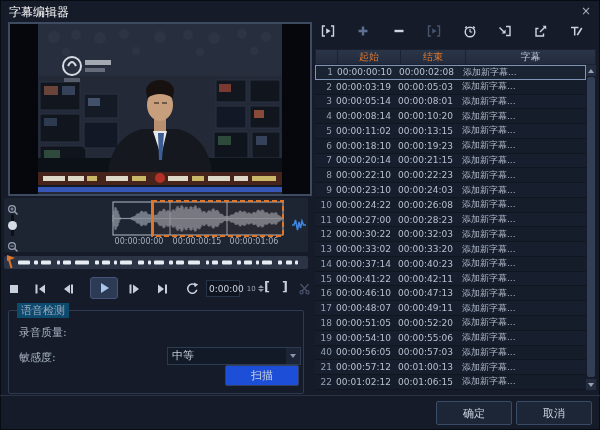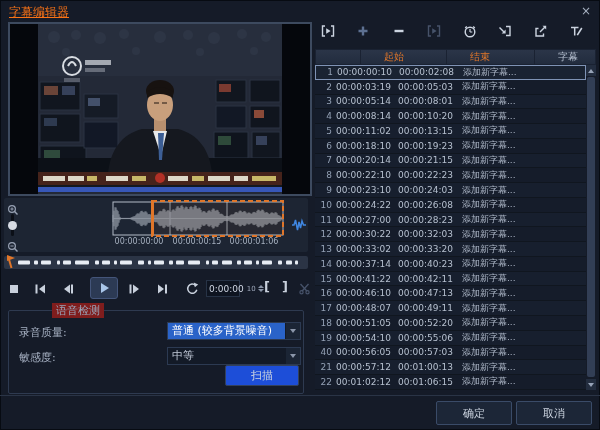--- a/index.html
+++ b/index.html
@@ -4,21 +4,21 @@
 <style>
   html,body{margin:0;padding:0;}
   body{
     width:600px;height:430px;position:relative;overflow:hidden;
     background:#151b28;color:#c6cedb;
     font-family:"DejaVu Sans","Liberation Sans",sans-serif;
     box-shadow:inset 0 0 0 1px #070b12;
   }
   .abs{position:absolute;}
   
-  .title{left:9px;top:4px;font-size:12px;color:#f97316;text-decoration:underline;}
+  .title{left:9px;top:4px;font-size:12px;color:#ffffff;}
   .close{left:578px;top:3px;width:16px;height:16px;text-align:center;font-size:12px;color:#a7b2c2;cursor:pointer;line-height:16px;}
   
   .preview{left:8px;top:22px;width:300px;height:170px;border:2px solid #3d4a5f;box-sizing:content-box;background:#05070c;}
   
   .wavepanel{left:4px;top:198px;width:304px;height:54px;background:#1d2533;border-radius:2px;}
   .zoomicon{width:12px;height:12px;color:#97a1b3;}
   .zin{left:3px;top:3px;}
   .zout{left:3px;top:40px;}
   .vslider{left:7px;top:16px;width:3px;height:22px;background:#0b0f17;border-radius:2px;}
   .knob{position:absolute;left:-3px;top:7px;width:9px;height:9px;border-radius:50%;background:#d7dce4;}
@@ -38,40 +38,40 @@
   .frames{font-size:7px;color:#9fa9bb;margin-left:3px;}
   .stepper{margin-left:2px;display:flex;flex-direction:column;gap:1px;}
   .stepper i{display:block;width:0;height:0;border-left:3px solid transparent;border-right:3px solid transparent;}
   .stepup{border-bottom:3px solid #8a95a8;}
   .stepdn{border-top:3px solid #8a95a8;}
   .mark{font-size:13px;font-weight:bold;color:#c8d0dc;top:3px;cursor:pointer;}
   .dim{color:#47536a !important;}
   .semi{color:#5d7091 !important;}
   
   .voicebox{left:8px;top:310px;width:294px;height:82px;border:1px solid #2e3a50;border-radius:2px;}
-  .legend{position:absolute;left:8px;top:-8px;background:#7f1d1d;padding:0 4px;font-size:11px;color:#9aa6ba;margin-left:35px;}
+  .legend{position:absolute;left:8px;top:-8px;background:#0c4a6e;padding:0 4px;font-size:11px;color:#9aa6ba;}
   .vlabel{position:absolute;left:10px;font-size:11px;color:#a8b2c4;}
   .dropdown{position:absolute;left:158px;width:134px;height:18px;background:#131a27;border:1px solid #2c3a52;box-sizing:border-box;cursor:pointer;}
   .selval{display:block;margin-right:15px;font-size:11px;line-height:16px;padding:0 4px;color:#c2cad8;white-space:nowrap;overflow:hidden;}
   .selval.hl{background:#2a63c8;color:#ffffff;}
   .ddarrow{position:absolute;right:0;top:0;width:14px;height:16px;background:#1b2535;display:flex;align-items:center;justify-content:center;}
   .ddarrow i{width:0;height:0;border-left:3px solid transparent;border-right:3px solid transparent;border-top:4px solid #8b96aa;}
   .scanbtn{position:absolute;left:216px;top:54px;width:74px;height:21px;background:#1d4ed8;border:1px solid #33415c;border-radius:2px;color:#ccd4e0;font-size:11px;font-family:Liberation Serif, serif;cursor:pointer;}
   
   .divider{left:0;top:395px;width:600px;height:1px;background:#2a3446;}
   .fbtn{top:401px;width:76px;height:24px;background:#1c2637;border:1px solid #3a4b68;border-radius:2px;color:#ccd4e0;font-size:11px;font-family:inherit;cursor:pointer;position:absolute;}
   .ok{left:436px;}
   .cancel{left:516px;}
   
   .toolbar{left:320px;top:21px;width:264px;height:20px;display:flex;justify-content:space-between;align-items:center;}
   .tbi{color:#ccd4e0;cursor:pointer;}
   .tbi svg{display:block;}
   
   .thead{left:315px;top:49px;width:281px;height:16px;background:linear-gradient(#2b3548,#222c3e);display:flex;font-size:10px;align-items:center;box-sizing:border-box;border:1px solid #1a2232;}
-  .thead span{text-align:left;padding-left:23px;}
+  .thead span{text-align:center;}
   .h-num{width:21px;}
   .h-start{width:62px;color:#e0762a;border-left:1px solid #1a2232;}
   .h-end{width:64px;color:#e0762a;border-left:1px solid #1a2232;}
   .h-text{flex:1;color:#b8c2d2;border-left:1px solid #1a2232;}
   .tbody{left:315px;top:65px;width:271px;height:325px;background:#10161f;overflow:hidden;}
   .trow{height:14.77px;display:flex;align-items:center;font-size:9px;background:#171f2e;box-sizing:border-box;border-bottom:1px solid #10161f;cursor:pointer;}
   .trow.alt{background:#151c2a;}
   .trow.selected{background:#1a2332;border:1px solid #7f93b5;}
   .c-num{width:17px;text-align:right;padding-right:4px;color:#93a0b4;}
   .c-start{width:62px;color:#b6c0cf;}
@@ -309,26 +309,20 @@
         <line x1="8.8" y1="9" x2="2.5" y2="2" stroke="currentColor" stroke-width="1.3"></line>
         <circle cx="3.5" cy="10.3" r="1.6" fill="none" stroke="currentColor" stroke-width="1.2"></circle>
         <circle cx="9.5" cy="10.3" r="1.6" fill="none" stroke="currentColor" stroke-width="1.2"></circle>
       </svg>
   </span>
 </div>
 
 <div class="abs voicebox">
   <span class="legend">语音检测</span>
   <span class="vlabel" style="top:14px;">录音质量:</span>
-  <div class="dropdown" style="top:11px;">
-    <span class="selval hl">普通 (较多背景噪音)</span>
-    <span class="ddarrow">
-        <i></i>
-      </span>
-  </div>
   <span class="vlabel" style="top:39px;">敏感度:</span>
   <div class="dropdown" style="top:36px;">
     <span class="selval">中等</span>
     <span class="ddarrow">
         <i></i>
       </span>
   </div>
   <button class="scanbtn">扫描</button>
 </div>
 

